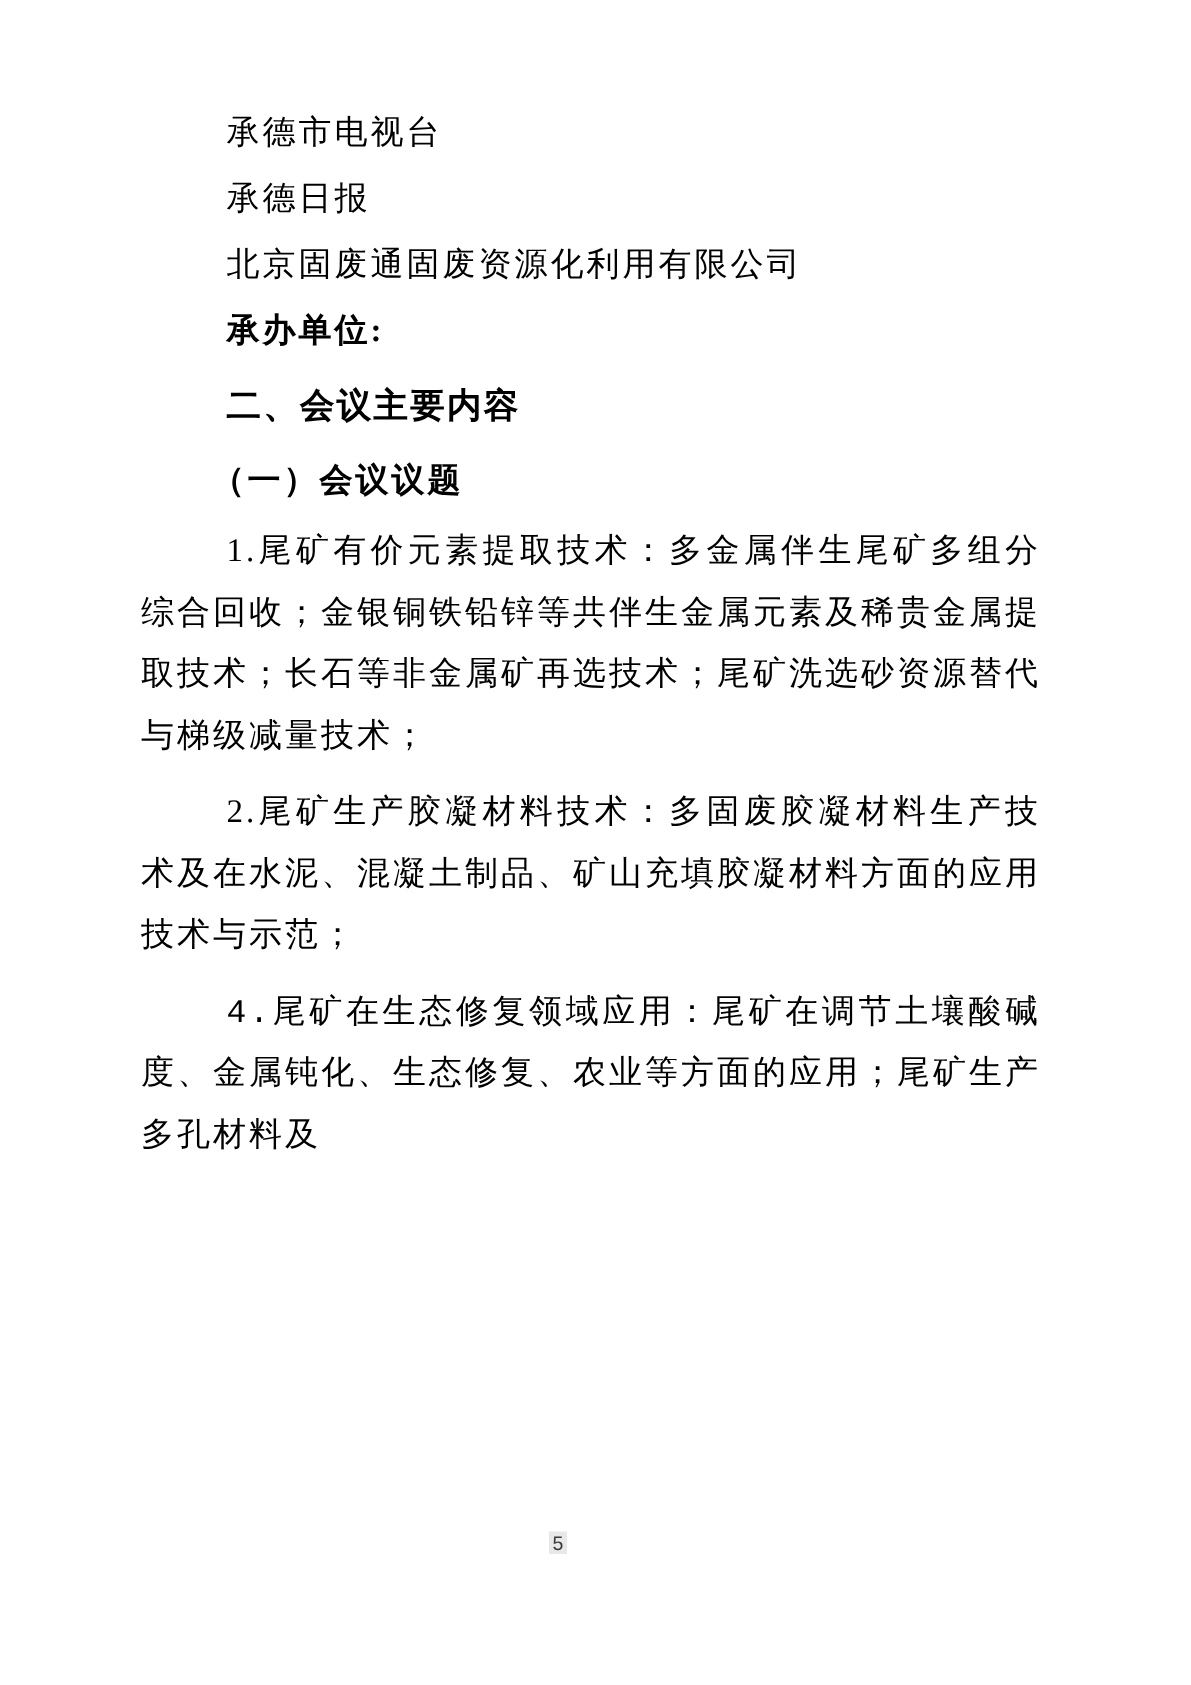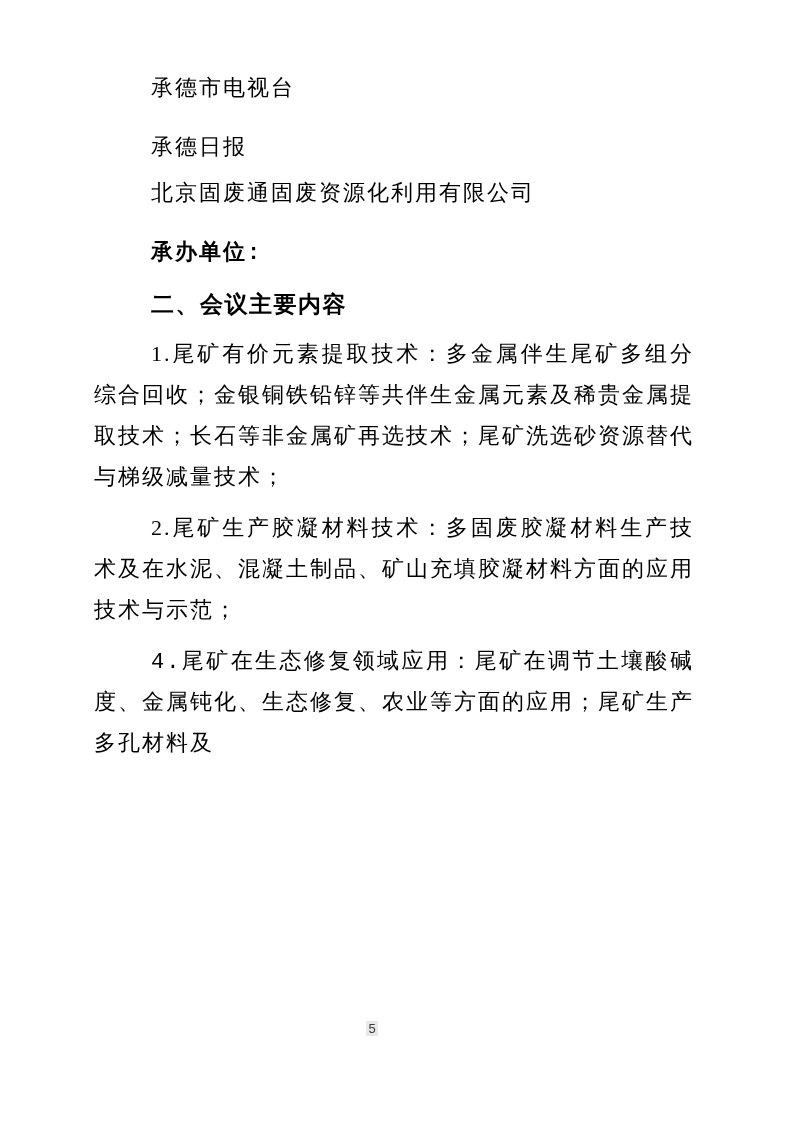--- a/index.html
+++ b/index.html
@@ -45,21 +45,21 @@
     font-family: "Liberation Sans", "DejaVu Sans", sans-serif;
     font-weight: bold;
     font-size: 23px;
     letter-spacing: 1.5px;
   }
   .heading2 {
     font-weight: bold;
     text-indent: 47px;
   }
   .mt3 { margin-top: 3px; }
-  .mt4 { margin-top: 20px; font-family: Liberation Mono, monospace; }
+  .mt4 { margin-top: 3px; }
   .mt6 { margin-top: 6px; }
   .mt7 { margin-top: 7px; }
   .mt10 { margin-top: 10px; }
   .mt12 { margin-top: 12px; font-family: Liberation Mono, monospace; }
   .page-footer {
     position: absolute;
     left: 0;
     right: 0;
     top: 1020px;
     text-align: center;
@@ -76,20 +76,21 @@
 </head>
 <body>
 
 <div class="page">
   <div class="content">
     <p class="para">承德市电视台</p>
     <p class="para mt4">承德日报</p>
     <p class="para mt3">北京固废通固废资源化利用有限公司</p>
     <p class="para mt4 bold-serif">承办单位:</p>
     <p class="para mt12 heading1">二、会议主要内容</p>
+    <p class="para mt6 heading2">（一）会议议题</p>
     <p class="para mt6 justify">1.尾矿有价元素提取技术：多金属伴生尾矿多组分综合回收；金银铜铁铅锌等共伴生金属元素及稀贵金属提取技术；长石等非金属矿再选技术；尾矿洗选砂资源替代与梯级减量技术；</p>
     <p class="para mt10 justify">2.尾矿生产胶凝材料技术：多固废胶凝材料生产技术及在水泥、混凝土制品、矿山充填胶凝材料方面的应用技术与示范；</p>
     <p class="para mt12 justify">4.尾矿在生态修复领域应用：尾矿在调节土壤酸碱度、金属钝化、生态修复、农业等方面的应用；尾矿生产多孔材料及</p>
   </div>
 
   <div class="page-footer">
     <span class="num">5</span>
   </div>
 </div>
 

